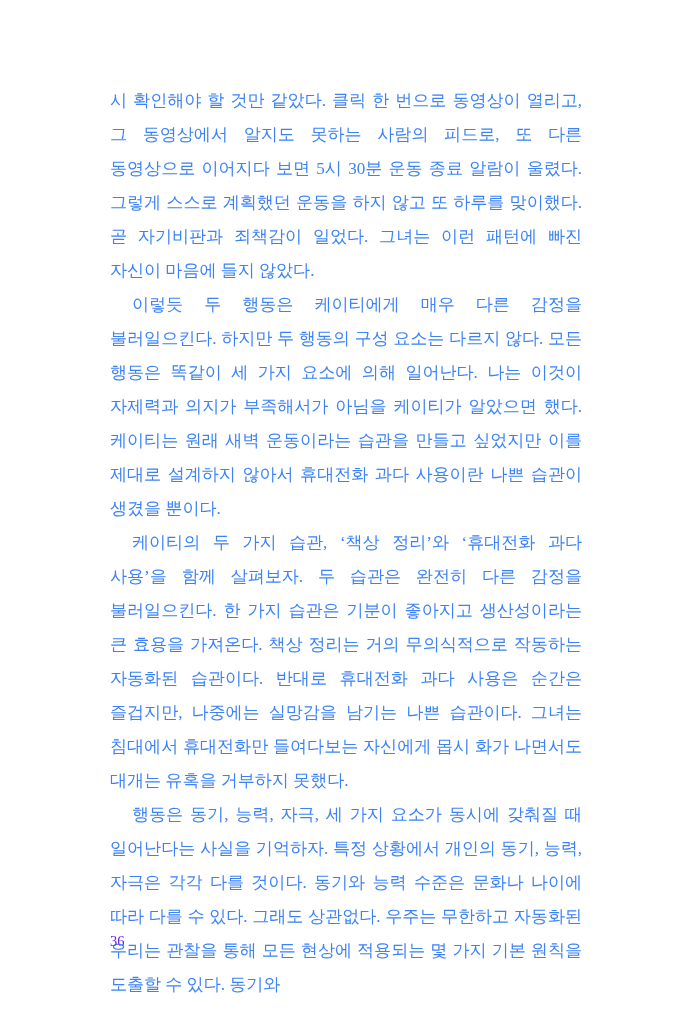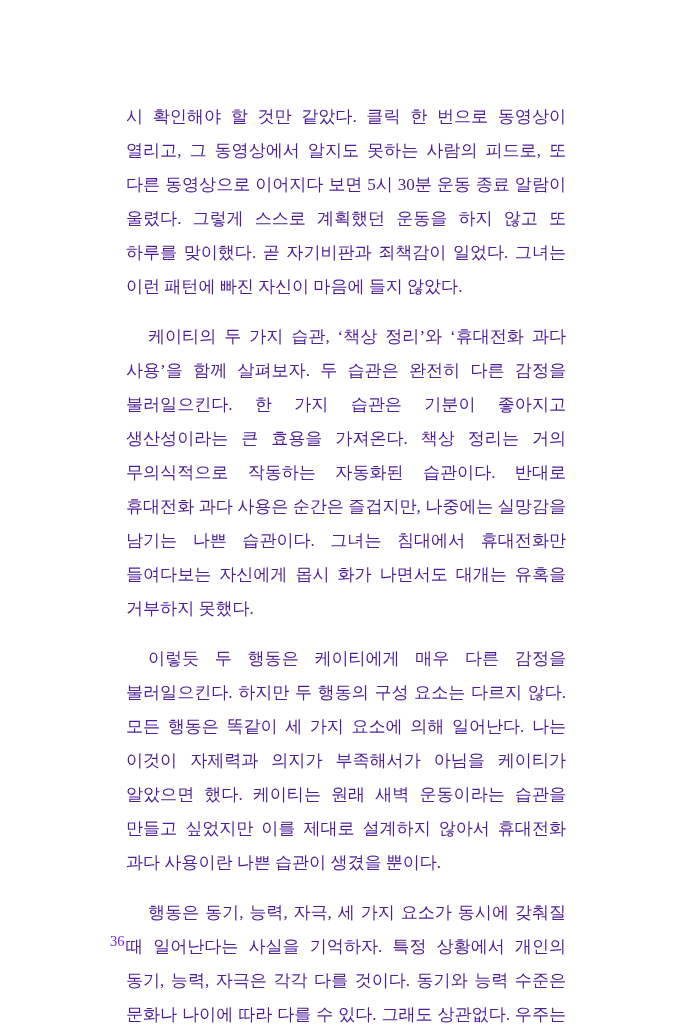--- a/index.html
+++ b/index.html
@@ -18,28 +18,28 @@
     color: #2b2b2b;
     box-sizing: border-box;
   }
   .text-block {
     position: absolute;
     left: 110px;
     top: 84px;
     width: 472px;
   }
   .para {
-    margin: 16px;
+    margin: 0;
     font-size: 17.1px;
     line-height: 34px;
     text-align: justify;
     text-justify: inter-character;
     letter-spacing: -0.05px;
     word-break: keep-all;
-    color: #4c1d95;
+    color: #3b82f6;
     -webkit-font-smoothing: antialiased;
   }
   .para.indent {
     text-indent: 22px;
   }
   .page-number {
     position: absolute;
     left: 110px;
     top: 932px;
     font-size: 14.5px;
@@ -48,20 +48,20 @@
     font-family: "Liberation Serif", "DejaVu Serif", serif;
   }
 </style>
 </head>
 <body>
 
 <div class="page">
 
   <div class="text-block">
     <p class="para">시 확인해야 할 것만 같았다. 클릭 한 번으로 동영상이 열리고, 그 동영상에서 알지도 못하는 사람의 피드로, 또 다른 동영상으로 이어지다 보면 5시 30분 운동 종료 알람이 울렸다. 그렇게 스스로 계획했던 운동을 하지 않고 또 하루를 맞이했다. 곧 자기비판과 죄책감이 일었다. 그녀는 이런 패턴에 빠진 자신이 마음에 들지 않았다.</p>
+    <p class="para indent">이렇듯 두 행동은 케이티에게 매우 다른 감정을 불러일으킨다. 하지만 두 행동의 구성 요소는 다르지 않다. 모든 행동은 똑같이 세 가지 요소에 의해 일어난다. 나는 이것이 자제력과 의지가 부족해서가 아님을 케이티가 알았으면 했다. 케이티는 원래 새벽 운동이라는 습관을 만들고 싶었지만 이를 제대로 설계하지 않아서 휴대전화 과다 사용이란 나쁜 습관이 생겼을 뿐이다.</p>
     <p class="para indent">케이티의 두 가지 습관, ‘책상 정리’와 ‘휴대전화 과다 사용’을 함께 살펴보자. 두 습관은 완전히 다른 감정을 불러일으킨다. 한 가지 습관은 기분이 좋아지고 생산성이라는 큰 효용을 가져온다. 책상 정리는 거의 무의식적으로 작동하는 자동화된 습관이다. 반대로 휴대전화 과다 사용은 순간은 즐겁지만, 나중에는 실망감을 남기는 나쁜 습관이다. 그녀는 침대에서 휴대전화만 들여다보는 자신에게 몹시 화가 나면서도 대개는 유혹을 거부하지 못했다.</p>
-    <p class="para indent">이렇듯 두 행동은 케이티에게 매우 다른 감정을 불러일으킨다. 하지만 두 행동의 구성 요소는 다르지 않다. 모든 행동은 똑같이 세 가지 요소에 의해 일어난다. 나는 이것이 자제력과 의지가 부족해서가 아님을 케이티가 알았으면 했다. 케이티는 원래 새벽 운동이라는 습관을 만들고 싶었지만 이를 제대로 설계하지 않아서 휴대전화 과다 사용이란 나쁜 습관이 생겼을 뿐이다.</p>
     <p class="para indent">행동은 동기, 능력, 자극, 세 가지 요소가 동시에 갖춰질 때 일어난다는 사실을 기억하자. 특정 상황에서 개인의 동기, 능력, 자극은 각각 다를 것이다. 동기와 능력 수준은 문화나 나이에 따라 다를 수 있다. 그래도 상관없다. 우주는 무한하고 자동화된 우리는 관찰을 통해 모든 현상에 적용되는 몇 가지 기본 원칙을 도출할 수 있다. 동기와</p>
   </div>
 
   <div class="page-number">36</div>
 
 </div>
 
 </body></html>

